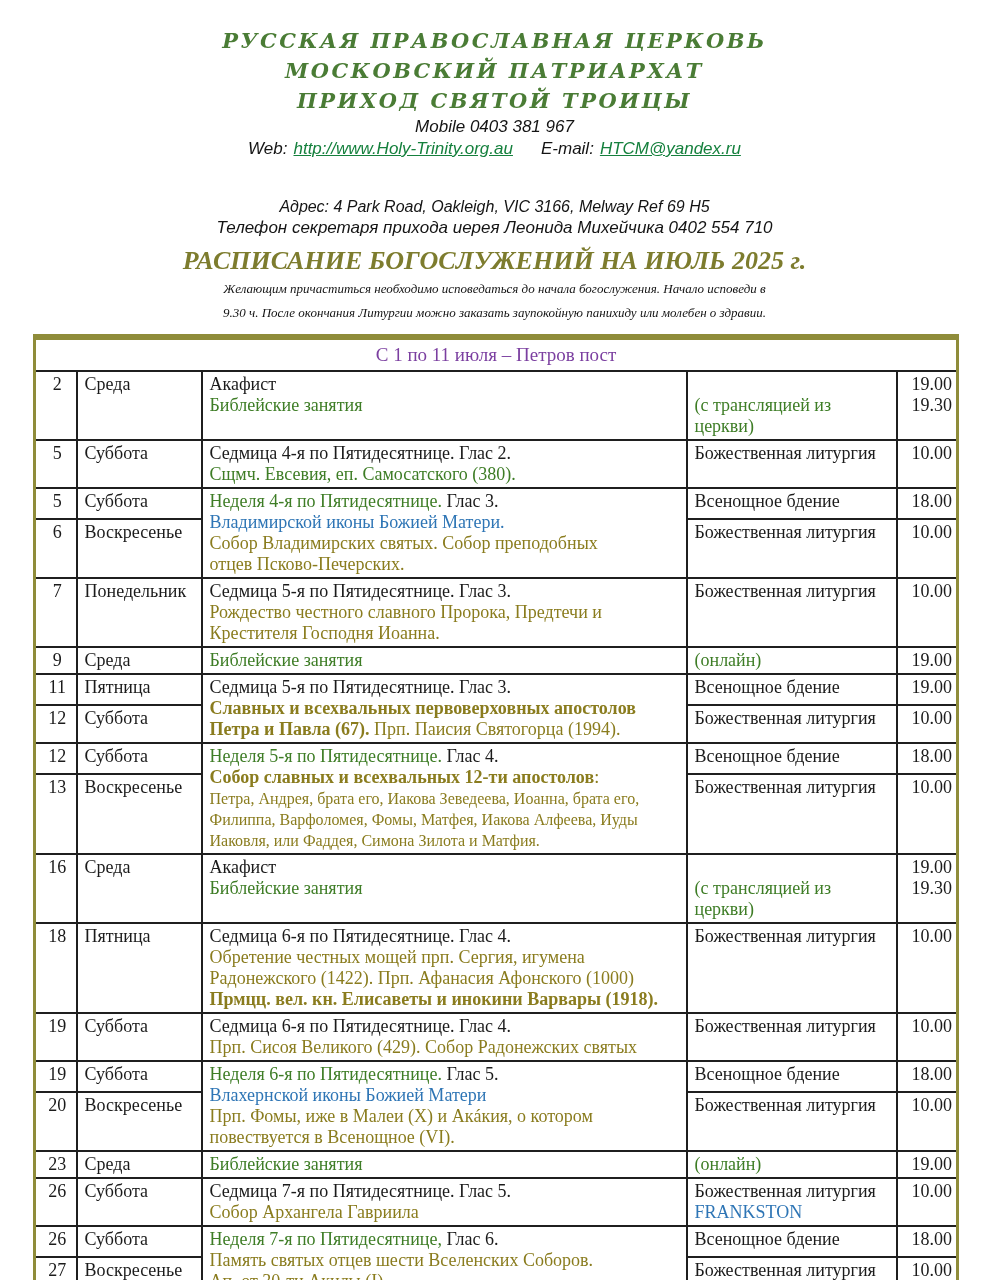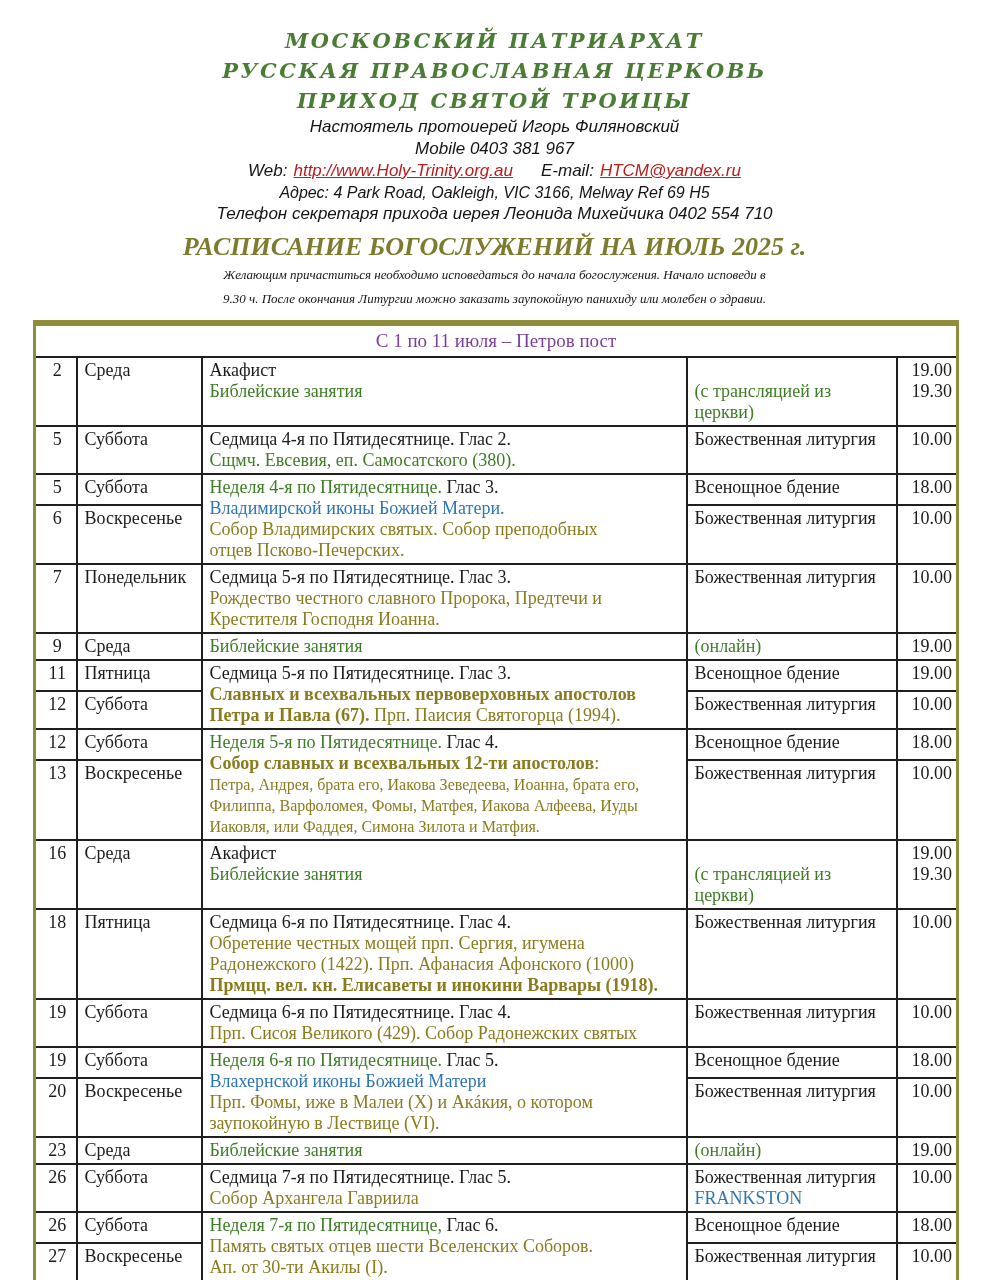--- a/index.html
+++ b/index.html
@@ -8,22 +8,22 @@
 
   
   .church-name div{
     text-align:center;color:#4a7c35;font-family:"DejaVu Serif",serif;
     font-style:italic;font-weight:bold;font-size:21px;line-height:30px;letter-spacing:2.5px;
   }
   .hdr-line{
     text-align:center;font-family:"Liberation Sans",sans-serif;font-style:italic;
     font-size:17px;line-height:22px;color:#141414;
   }
-  .hdr-line.small{font-size:16px;line-height:21px;}
-  .hdr-line a{color:#b91c1c;}
+  .hdr-line.small{font-size:16px;line-height:21px;margin-top:36px;}
+  .hdr-line a{color:#15803d;}
   .hdr-line .lbl{margin-right:6px;}
   .hdr-line .gap{display:inline-block;width:28px;}
 
   .doc-title{
     text-align:center;color:#7d7c2e;font-weight:bold;font-style:italic;
     font-size:26px;line-height:28px;margin-top:8px;
   }
   .note{margin-top:2px;}
   .note div{
     text-align:center;font-style:italic;font-size:13px;line-height:24px;color:#141414;
@@ -56,26 +56,25 @@
   .seg-bold{font-weight:bold;}
   .seg-underline{}
   .seg-small{font-size:16px;line-height:20px;}
 </style>
 </head>
 <body>
 
 <div class="page">
 
   <div class="church-name">
+    <div>РУССКАЯ  ПРАВОСЛАВНАЯ  ЦЕРКОВЬ</div>
     <div>МОСКОВСКИЙ  ПАТРИАРХАТ</div>
-    <div>РУССКАЯ  ПРАВОСЛАВНАЯ  ЦЕРКОВЬ</div>
     <div>ПРИХОД СВЯТОЙ  ТРОИЦЫ</div>
   </div>
 
-  <div class="hdr-line">Настоятель протоиерей Игорь Филяновский</div>
   <div class="hdr-line">Mobile  0403 381 967</div>
 
   <div class="hdr-line">
     <span class="lbl">Web:</span><a href="#">http://www.Holy-Trinity.org.au</a><span class="gap"></span><span class="lbl">E-mail:</span><a href="#">HTCM@yandex.ru</a>
   </div>
 
   <div class="hdr-line small">Адрес: 4 Park Road, Oakleigh, VIC 3166, Melway Ref 69 H5</div>
   <div class="hdr-line">Телефон секретаря прихода иерея Леонида Михейчика 0402 554 710</div>
 
   <div class="doc-title">РАСПИСАНИЕ БОГОСЛУЖЕНИЙ НА ИЮЛЬ 2025 г.</div>
@@ -279,21 +278,21 @@
             <div class="line">10.00</div>
           </td>
         </tr>
         <tr>
           <td class="c-date first-sub">19</td>
           <td class="c-day first-sub">Суббота</td>
           <td class="c-desc" rowspan="2">
             <div class="line"><span class="seg seg-green">Неделя 6-я по Пятидесятнице.</span><span class="seg"> Глас 5.</span></div>
             <div class="line"><span class="seg seg-blue">Влахернской иконы Божией Матери</span></div>
             <div class="line"><span class="seg seg-olive">Прп. Фомы, иже в Малеи (X) и Акáкия, о котором</span></div>
-            <div class="line"><span class="seg seg-olive">заупокойную в Лествице (VI).</span></div>
+            <div class="line"><span class="seg seg-olive">повествуется в Всенощное (VI).</span></div>
           </td>
           <td class="c-serv first-sub">
             <div class="line"><span class="seg">Всенощное бдение</span></div>
           </td>
           <td class="c-time first-sub">
             <div class="line">18.00</div>
           </td>
         </tr>
         <tr>
           <td class="c-date">20</td>

